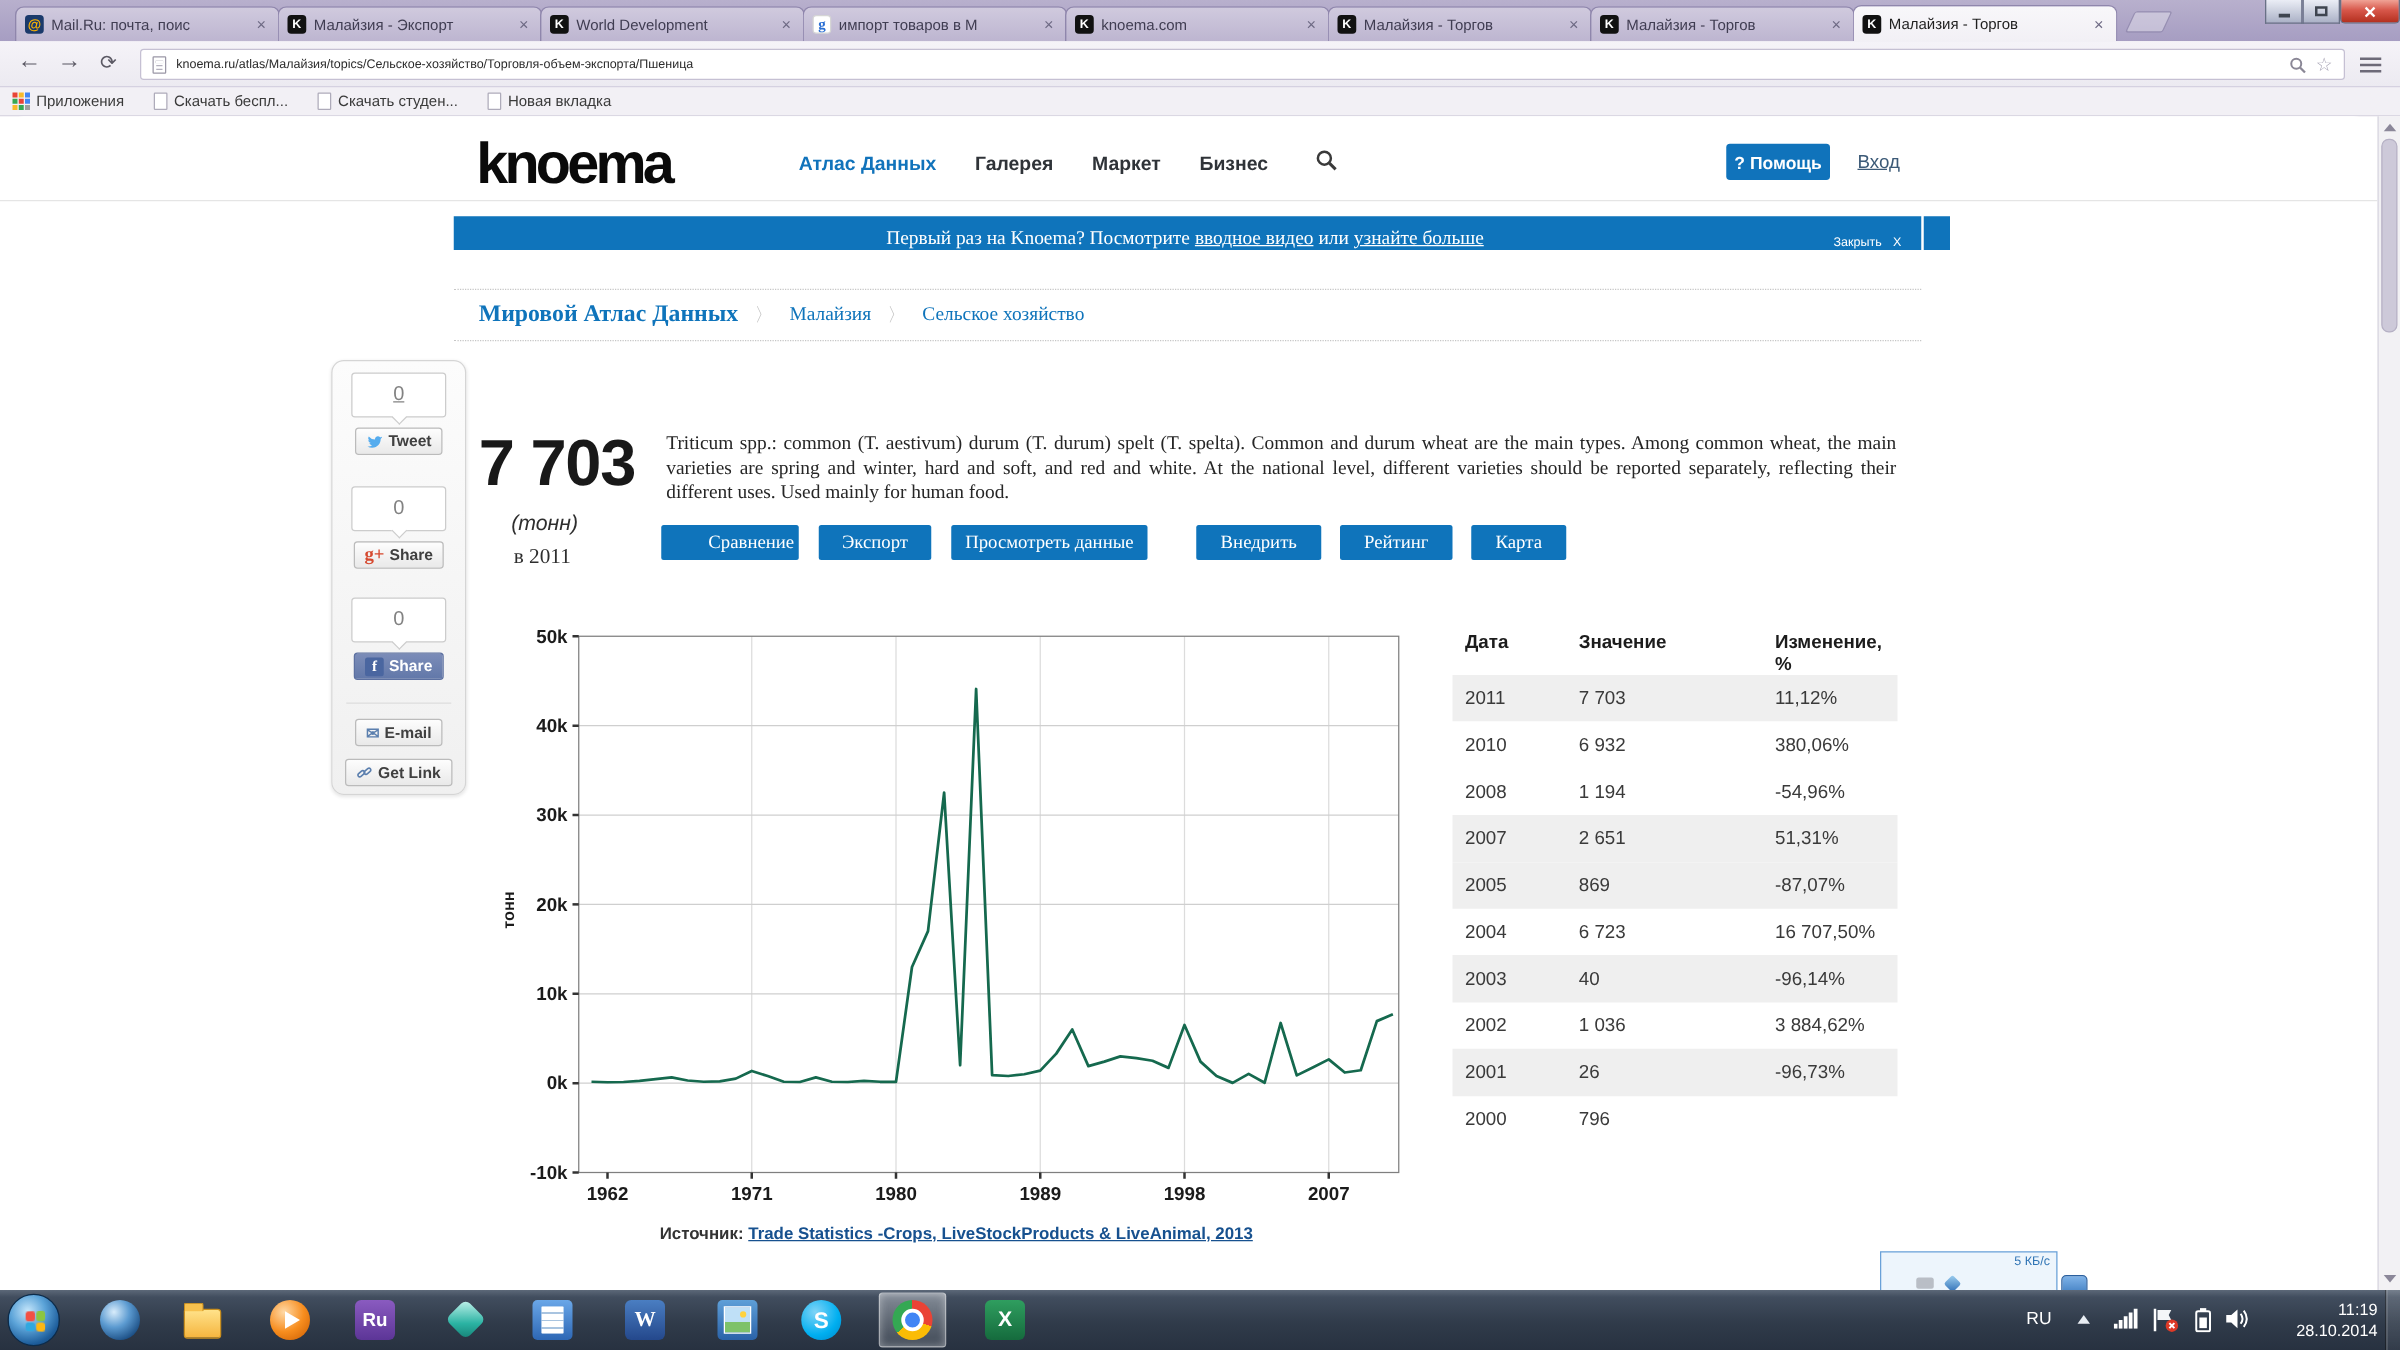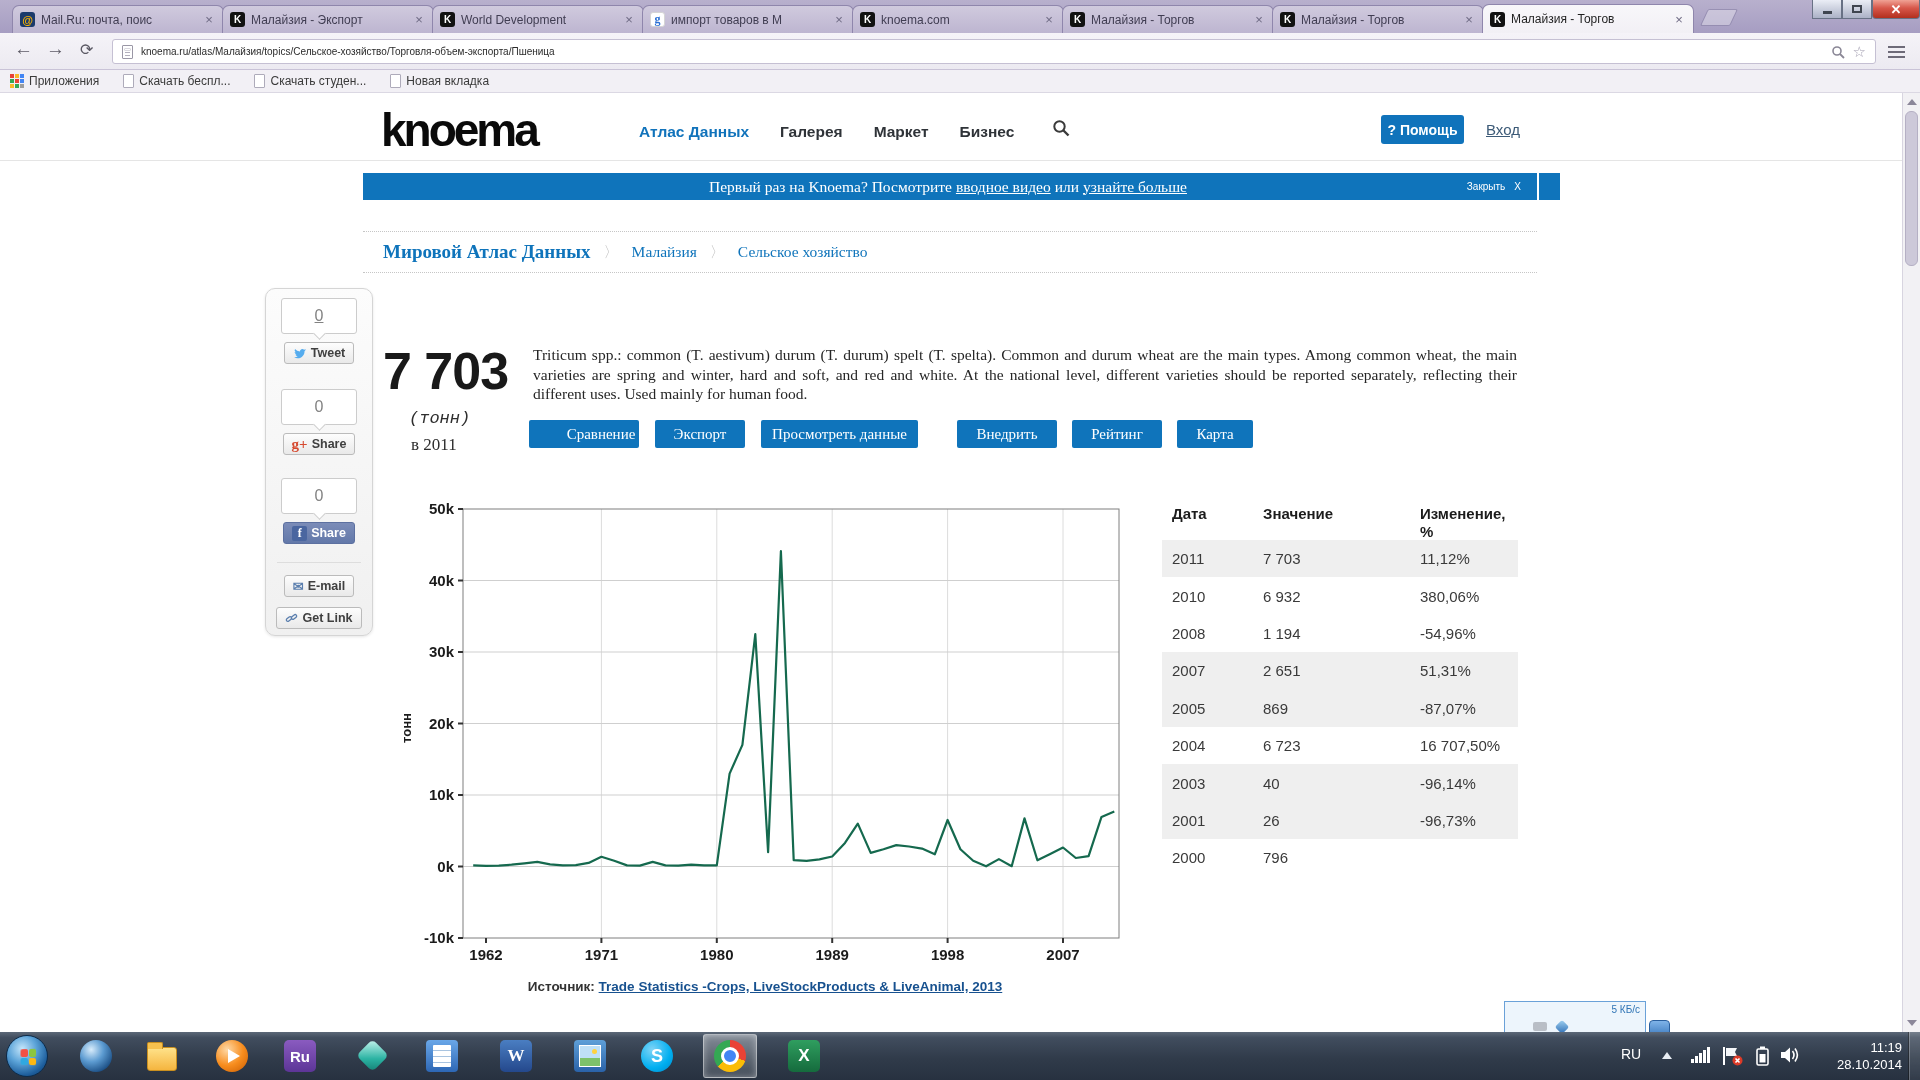--- a/index.html
+++ b/index.html
@@ -62,38 +62,38 @@
     font-size:15.5px; font-weight:bold; color:#2f3338; }
   .nav-item.active { color:#1173bb; }
   .search-btn { position:absolute; left:1052px; top:26px; }
   .help-btn { position:absolute; left:1381px; top:22px; width:83px; height:29px; background:#1073bb;
     border-radius:3px; color:#fff; font-size:14px; font-weight:bold; display:flex; align-items:center; justify-content:center; }
   .login-link { position:absolute; left:1486px; top:28px; font-size:15px; color:#3c5a77; text-decoration:underline; }
   .header-sep { position:absolute; left:0; top:67px; width:1902px; border-top:1px solid #e5e5e5; }
 
   .banner { position:absolute; left:363px; top:80px; width:1174px; height:27px; background:#0f74bb;
     color:#fff; font-family:"Liberation Serif",serif; font-size:15.5px;
-    display:flex; align-items:center; justify-content:center; }
+    display:flex; align-items:flex-end; justify-content:center; }
   .banner u { margin:0 4px; }
   .banner-close { position:absolute; right:16px; font-family:Liberation Sans, sans-serif;
     font-size:10px; display:flex; gap:9px; }
   .banner-edge { position:absolute; left:1539px; top:80px; width:21px; height:27px; background:#0f74bb; }
 
   .breadcrumbs { position:absolute; left:363px; top:138px; width:1174px; height:42px;
     border-top:1px dotted #c6c6c6; border-bottom:1px dotted #c6c6c6; display:flex; align-items:center;
     padding-left:20px; font-family:"Liberation Serif",serif; }
   .bc-root { color:#0f74bb; font-weight:bold; font-size:19px; }
   .bc-sep { color:#c2c2c2; margin:0 13px; font-size:15px; }
   .bc-item { color:#0f74bb; font-size:15.5px; }
 
   .page-title { position:absolute; left:383px; top:198px; font-size:27px; color:#3d3d3d; }
 
   .stat-value { position:absolute; left:383px; top:248px; font-size:52px; font-weight:bold;
     color:#191919; letter-spacing:-1px; }
-  .stat-unit { position:absolute; left:409px; top:316px; font-family:Liberation Mono, monospace;
+  .stat-unit { position:absolute; left:409px; top:316px; font-family:Liberation Sans, sans-serif;
     font-style:italic; font-size:17px; color:#2e2e2e; }
   .stat-year { position:absolute; left:411px; top:342px; font-family:"Liberation Serif",serif;
     font-size:17px; color:#2e2e2e; }
   .description { position:absolute; left:533px; top:252px; width:984px; font-family:"Liberation Serif",serif;
     font-size:15.5px; line-height:19.5px; text-align:justify; color:#262626; }
   .action-btn { position:absolute; top:327px; height:28px; background:#0f74bb; color:#fff;
     font-family:"Liberation Serif",serif; font-size:15px; display:flex; align-items:center;
     justify-content:center; border-radius:2px; }
 
   .chart { position:absolute; left:395px; top:405px; }
@@ -438,20 +438,25 @@
           <div class="dt-row">
             <div class="dt-c1">2004</div>
             <div class="dt-c2">6 723</div>
             <div class="dt-c3">16 707,50%</div>
           </div>
           <div class="dt-row odd">
             <div class="dt-c1">2003</div>
             <div class="dt-c2">40</div>
             <div class="dt-c3">-96,14%</div>
           </div>
+          <div class="dt-row">
+            <div class="dt-c1">2002</div>
+            <div class="dt-c2">1 036</div>
+            <div class="dt-c3">3 884,62%</div>
+          </div>
           <div class="dt-row odd">
             <div class="dt-c1">2001</div>
             <div class="dt-c2">26</div>
             <div class="dt-c3">-96,73%</div>
           </div>
           <div class="dt-row">
             <div class="dt-c1">2000</div>
             <div class="dt-c2">796</div>
             <div class="dt-c3"></div>
           </div>

